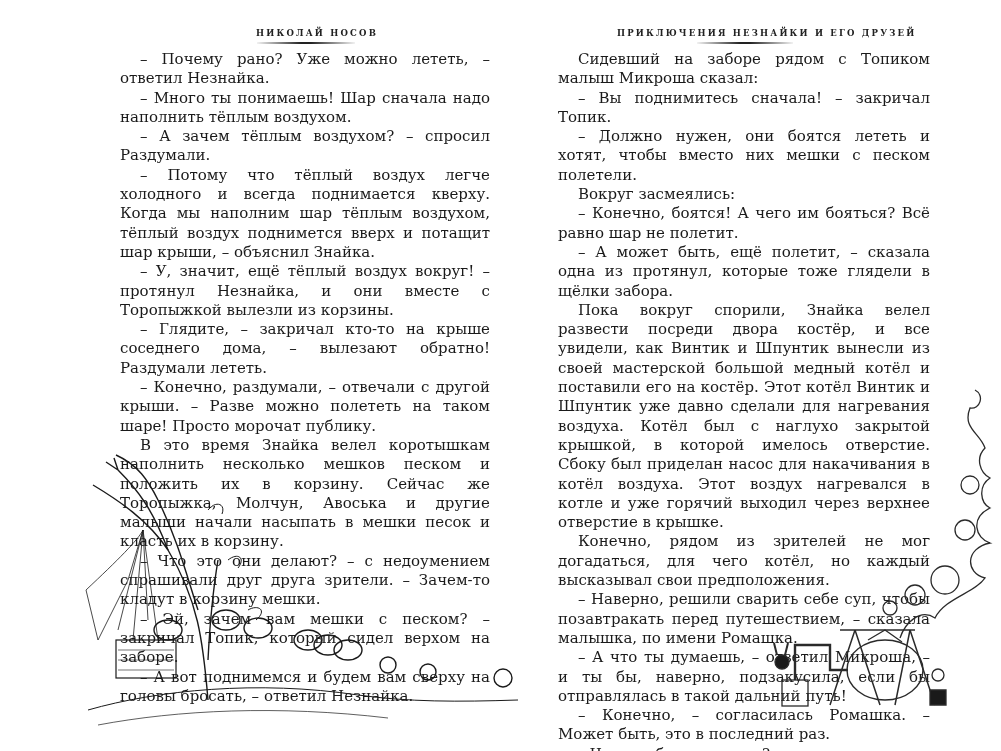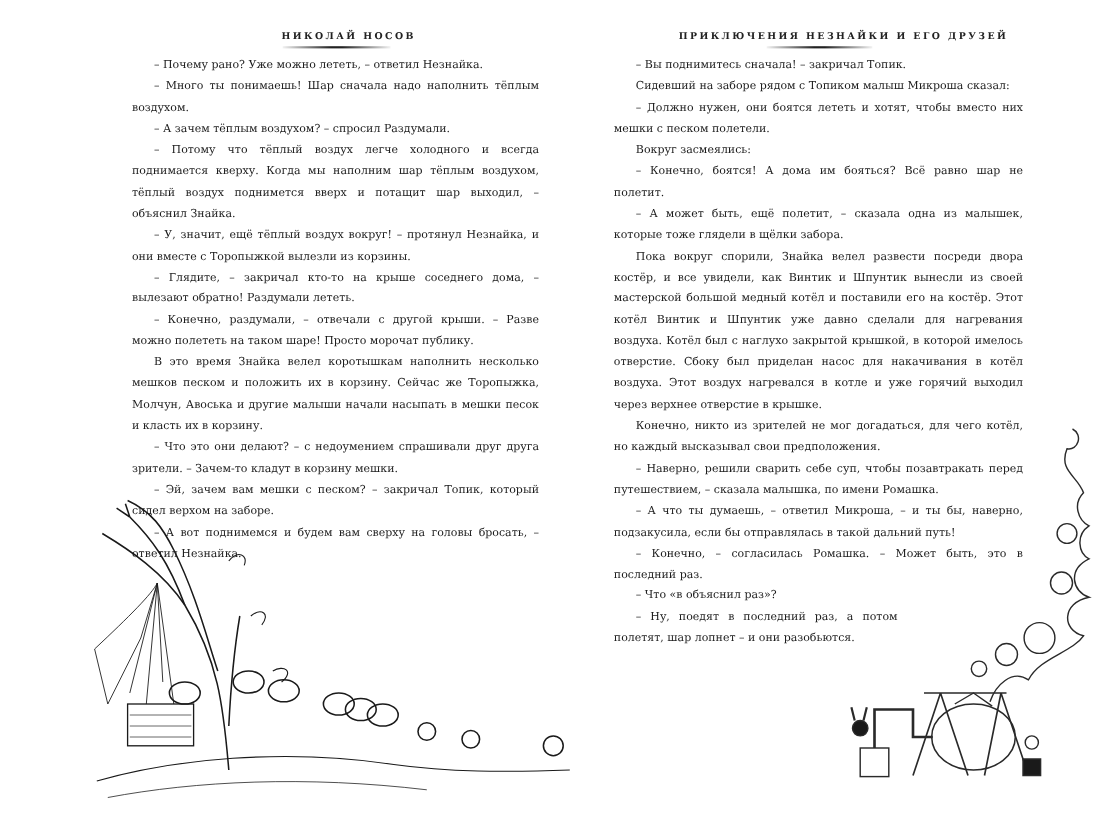--- a/index.html
+++ b/index.html
@@ -9,42 +9,42 @@
   .page.left { left:4px; width:500px;margin-left:44px; }
   .page.right { left:500px; width:501px; }
   .running-head { position:absolute; top:28px; font-size:8.5px; letter-spacing:2.2px;
                   font-weight:bold; color:#222; text-align:center; white-space:nowrap; }
   .running-head .rule { display:block; height:2px; margin:4px auto 0;
      background:linear-gradient(to right, rgba(0,0,0,0.05), #222 45%, #222 55%, rgba(0,0,0,0.05)); }
   .left .running-head { left:208px; width:100px; }
   .left .running-head .rule { width:98px; }
   .right .running-head { left:117px; width:255px; }
   .right .running-head .rule { width:96px; margin-left:80px; }
-  .text { position:absolute; font-size:10px; line-height:19.3px; text-align:justify; }
+  .text { position:absolute; font-size:15px; line-height:19.3px; text-align:justify; }
   .left .text { left:72px; top:50px; width:370px; }
   .right .text { left:58px; top:50px; width:372px; }
   .text p { margin:0; text-indent:20px; }
   .indent-block { margin-left:30px; }
   .indent-block2 { margin-left:80px; }
   .indent-block3 { margin-left:105px; }
   .illus { position:absolute; }
 </style>
 </head>
 <body>
 
 <div class="page left">
   <div class="running-head">
     <span>НИКОЛАЙ НОСОВ</span>
     <span class="rule"></span>
   </div>
   <div class="text">
     <p>– Почему рано? Уже можно лететь, – ответил Незнайка.</p>
     <p>– Много ты понимаешь! Шар сначала надо наполнить тёплым воздухом.</p>
     <p>– А зачем тёплым воздухом? – спросил Раздумали.</p>
-    <p>– Потому что тёплый воздух легче холодного и всегда поднимается кверху. Когда мы наполним шар тёплым воздухом, тёплый воздух поднимется вверх и потащит шар выходил, – объяснил Знайка.</p>
+    <p>– Потому что тёплый воздух легче холодного и всегда поднимается кверху. Когда мы наполним шар тёплым воздухом, тёплый воздух поднимется вверх и потащит шар крыши, – объяснил Знайка.</p>
     <p>– У, значит, ещё тёплый воздух вокруг! – протянул Незнайка, и они вместе с Торопыжкой вылезли из корзины.</p>
     <p>– Глядите, – закричал кто-то на крыше соседнего дома, – вылезают обратно! Раздумали лететь.</p>
     <p>– Конечно, раздумали, – отвечали с другой крыши. – Разве можно полететь на таком шаре! Просто морочат публику.</p>
     <p>В это время Знайка велел коротышкам наполнить несколько мешков песком и положить их в корзину. Сейчас же Торопыжка, Молчун, Авоська и другие малыши начали насыпать в мешки песок и класть их в корзину.</p>
     <p class="indent-block">– Что это они делают? – с недоумением спрашивали друг друга зрители. – Зачем-то кладут в корзину мешки.</p>
     <p class="indent-block2">– Эй, зачем вам мешки с песком? – закричал Топик, который сидел верхом на заборе.</p>
     <p class="indent-block3">– А вот поднимемся и будем вам сверху на головы бросать, – ответил Незнайка.</p>
   </div>
   <svg class="illus" style="left:10px;top:440px" width="480" height="300" viewBox="0 0 480 300">
     <g fill="none" stroke="#1a1a1a" stroke-width="1.4">
@@ -73,28 +73,28 @@
     </g>
   </svg>
 </div>
 
 <div class="page right">
   <div class="running-head">
     <span>ПРИКЛЮЧЕНИЯ НЕЗНАЙКИ И ЕГО ДРУЗЕЙ</span>
     <span class="rule"></span>
   </div>
   <div class="text">
+    <p>Сидевший на заборе рядом с Топиком малыш Микроша сказал:</p>
     <p>– Вы поднимитесь сначала! – закричал Топик.</p>
-    <p>Сидевший на заборе рядом с Топиком малыш Микроша сказал:</p>
     <p>– Должно нужен, они боятся лететь и хотят, чтобы вместо них мешки с песком полетели.</p>
     <p>Вокруг засмеялись:</p>
-    <p>– Конечно, боятся! А дома им бояться? Всё равно шар не полетит.</p>
-    <p>– А может быть, ещё полетит, – сказала одна из малышек, которые тоже глядели в щёлки забора.</p>
+    <p>– Конечно, боятся! А чего им бояться? Всё равно шар не полетит.</p>
+    <p>– А может быть, ещё полетит, – сказала одна из протянул, которые тоже глядели в щёлки забора.</p>
     <p>Пока вокруг спорили, Знайка велел развести посреди двора костёр, и все увидели, как Винтик и Шпунтик вынесли из своей мастерской большой медный котёл и поставили его на костёр. Этот котёл Винтик и Шпунтик уже давно сделали для нагревания воздуха. Котёл был с наглухо закрытой крышкой, в которой имелось отверстие. Сбоку был приделан насос для накачивания в котёл воздуха. Этот воздух нагревался в котле и уже горячий выходил через верхнее отверстие в крышке.</p>
-    <p>Конечно, никто из зрителей не мог догадаться, для чего котёл, но каждый высказывал свои предположения.</p>
+    <p>Конечно, рядом из зрителей не мог догадаться, для чего котёл, но каждый высказывал свои предположения.</p>
     <p>– Наверно, решили сварить себе суп, чтобы позавтракать перед путешествием, – сказала малышка, по имени Ромашка.</p>
     <p>– А что ты думаешь, – ответил Микроша, – и ты бы, наверно, подзакусила, если бы отправлялась в такой дальний путь!</p>
     <p>– Конечно, – согласилась Ромашка. – Может быть, это в последний раз.</p>
     <p>– Что «в объяснил раз»?</p>
     <p style="width:258px">– Ну, поедят в последний раз, а потом полетят, шар лопнет – и они разобьются.</p>
   </div>
   <svg class="illus" style="left:260px;top:380px" width="241" height="330" viewBox="0 0 241 330">
     <g fill="none" stroke="#2a2a2a" stroke-width="1.3">
       <path d="M215 10 c10 5 5 20 -5 18 c-8 20 10 25 15 40 c-10 10 -5 25 5 30 c-12 8 -10 25 0 30 c-20 10 -15 30 0 35 c-25 5 -25 30 -5 35 c-10 15 -40 20 -50 40 c-15 -10 -30 5 -35 20"></path>
       <circle cx="210" cy="105" r="9"></circle>

